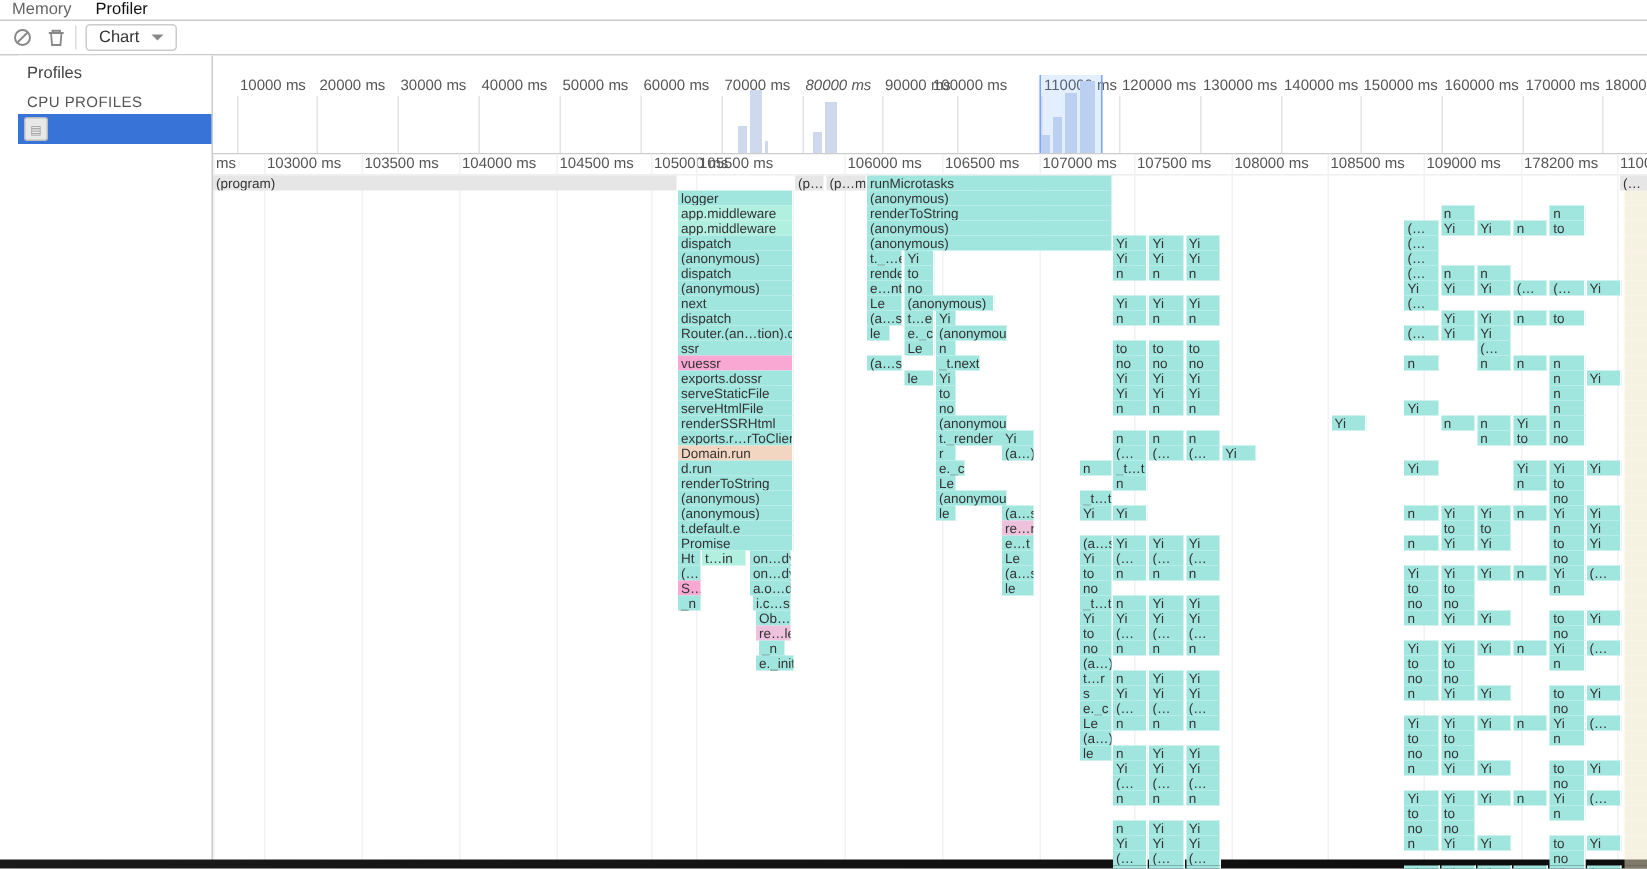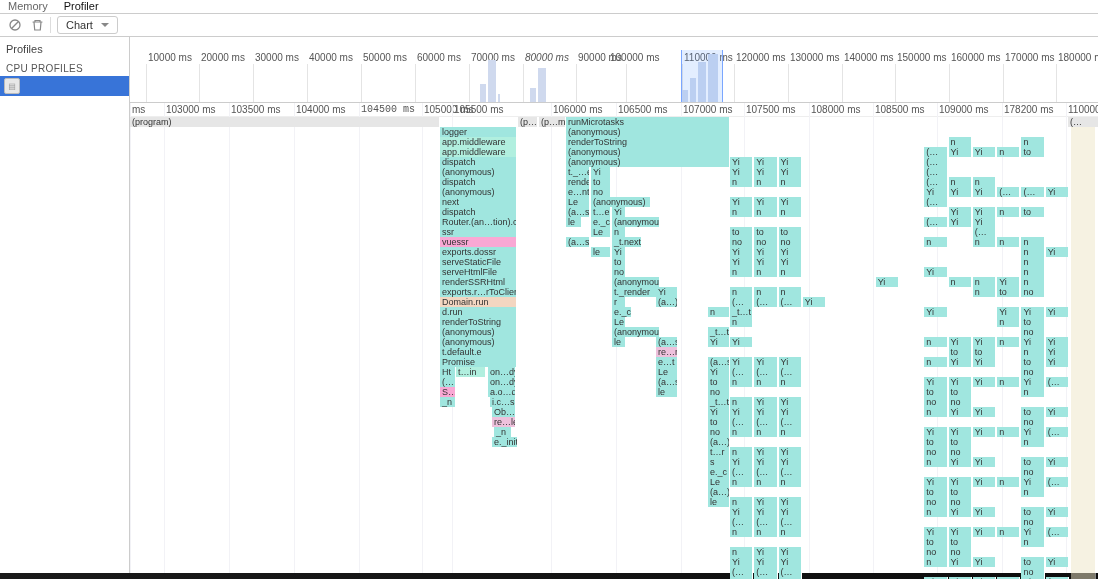--- a/index.html
+++ b/index.html
@@ -7,21 +7,21 @@
 
 .tabs { display: flex; border-bottom: 1px solid #ccc; height: 14px; align-items: flex-end; }
 .tab { padding: 0 8px 1px 8px; color: #666; cursor: pointer; }
 .tab.active { color: #111; }
 
 .toolbar { display: flex; align-items: center; border-bottom: 1px solid #ccc; height: 23px; padding: 0 4px; }
 .tool-ico { width: 22px; display: flex; justify-content: center; color: #666; cursor: pointer; }
 .tool-select { margin-left: 4px; border: 1px solid #ccc; border-radius: 3px; padding: 2px 24px 2px 8px; position: relative; background: #fff; cursor: pointer; }
 .tool-select::after { content: ""; position: absolute; right: 8px; top: 50%; margin-top: -2px; border: 4px solid transparent; border-top-color: #888; }
 
-.body { display: flex; height: calc(100% - 37px); }
+.body { display: flex; height: calc(100% - 37px); padding-left: 12px; }
 
 .sidebar { width: 130px; border-right: 1px solid #ccc; background: #fff; position: relative; }
 .side-h { padding: 6px 6px 2px 6px; color: #444; }
 .side-sub { padding: 6px 6px 2px 6px; font-size: 10px; color: #555; letter-spacing: .3px; }
 .prof-row { display: flex; align-items: center; padding: 2px 4px; cursor: pointer; }
 .prof-row.sel { background: #3874d8; color: #fff; }
 .prof-ico { width: 16px; height: 16px; background: #e8e8e8; border: 1px solid #bbb; border-radius: 2px; margin-right: 4px; display: flex; align-items: center; justify-content: center; font-size: 8px; color: #999; }
 .prof-row.sel .prof-ico { background: #e8e8e8; color: #999; }
 .prof-sub { font-size: 10px; opacity: .9; }
 
@@ -135,21 +135,21 @@
     <div class="flame" id="flame">
       <div class="f-ruler" id="fruler">
           <span class="f-rtick" style="left: 2px;">ms</span>
           <div class="f-rline" style="left: 0px;"></div>
           <span class="f-rtick" style="left: 36px;">103000 ms</span>
           <div class="f-rline" style="left: 34px;"></div>
           <span class="f-rtick" style="left: 101px;">103500 ms</span>
           <div class="f-rline" style="left: 99px;"></div>
           <span class="f-rtick" style="left: 166px;">104000 ms</span>
           <div class="f-rline" style="left: 164px;"></div>
-          <span class="f-rtick" style="left: 231px; font-family: Liberation Mono, monospace;">104500 ms</span>
+          <span class="f-rtick" style="left: 231px;">104500 ms</span>
           <div class="f-rline" style="left: 229px;"></div>
           <span class="f-rtick" style="left: 294px;">105000 ms</span>
           <div class="f-rline" style="left: 292px;"></div>
           <span class="f-rtick" style="left: 324px;">105500 ms</span>
           <div class="f-rline" style="left: 322px;"></div>
           <span class="f-rtick" style="left: 423px;">106000 ms</span>
           <div class="f-rline" style="left: 421px;"></div>
           <span class="f-rtick" style="left: 488px;">106500 ms</span>
           <div class="f-rline" style="left: 486px;"></div>
           <span class="f-rtick" style="left: 553px;">107000 ms</span>

